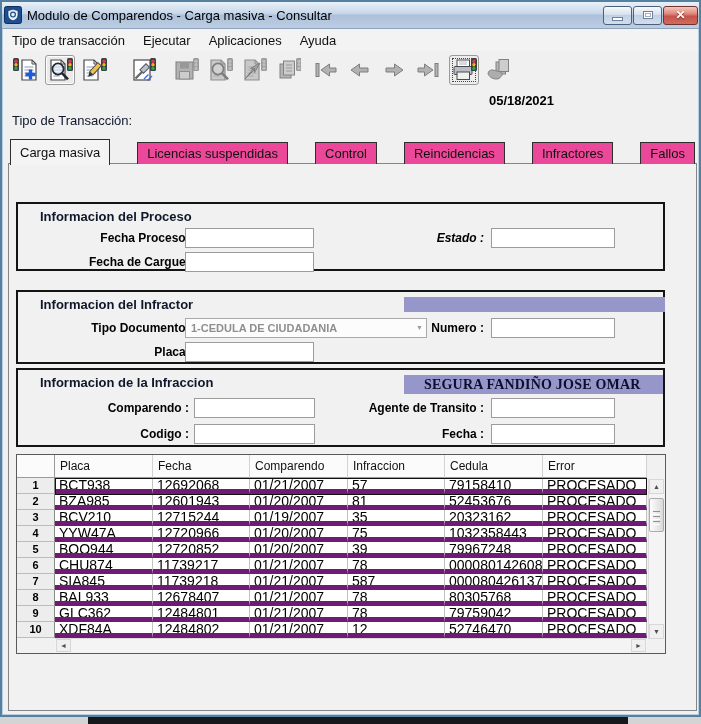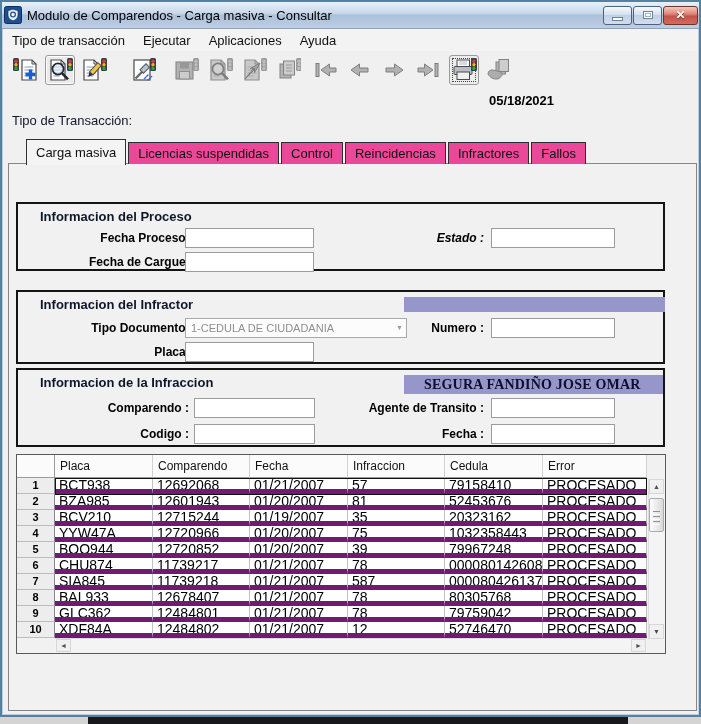--- a/index.html
+++ b/index.html
@@ -48,21 +48,21 @@
     width:30px;height:30px;display:flex;align-items:center;justify-content:center;
     margin-right:4px;border:1px solid transparent;background:transparent;box-sizing:border-box;
   }
   .tbtn svg{width:26px;height:26px;display:block;}
   .tbtn.pressed{border-color:#9a9a9a;border-radius:3px;background:#eaeaea;box-shadow:inset 0 0 0 1px #ffffff;}
   .tbtn.focused{border-color:#9a9a9a;border-radius:3px;background:#ededed;outline:1px dotted #444;outline-offset:-4px;}
   
   .date{position:absolute;left:487px;top:91px;font-size:13px;font-weight:bold;color:#000;}
   .trans-label{position:absolute;left:10px;top:111px;font-size:13px;color:#0f172a;}
   
-  .tabs{position:absolute;left:24px;top:136px;display:flex;align-items:flex-end;z-index:5;height:26px;}
+  .tabs{position:absolute;left:8px;top:136px;display:flex;align-items:flex-end;z-index:5;height:26px;gap:25px;}
   .tab{
     height:21px;line-height:21px;padding:0 9px;background:#ec4899;
     border:1px solid #2e2e2e;border-bottom:none;margin-right:2px;font-size:13px;color:#111;
     box-sizing:content-box;
   }
   .tab.active{height:25px;line-height:25px;background:#f4f4f4;margin-bottom:-1px;z-index:6;position:relative;}
   .content-frame{
     position:absolute;left:6px;top:161px;width:689px;height:548px;
     border:1px solid #858585;background:#f1f1f1;box-sizing:border-box;
   }
@@ -370,21 +370,21 @@
     <label class="flabel" style="left:366px;width:100px;top:27px;font-style:italic;">Estado :</label>
     <input class="fld" style="left: 473px; top: 24px; width: 124px;" value="">
     <label class="flabel" style="left:30px;width:145px;top:51px;">Fecha de Cargue :</label>
     <input class="fld" style="left: 167px; top: 48px; width: 129px;" value="">
   </div>
 
   <div class="gbox" id="box-infractor">
     <div class="gbox-title">Informacion del Infractor</div>
     <div class="pbar" id="infractor-bar" style="left:386px;top:5px;width:261px;height:15px;"></div>
     <label class="flabel" style="left:30px;width:145px;top:29px;">Tipo Documento :</label>
-    <div class="ddl" style="left:167px;top:26px;width:222px;">
+    <div class="ddl" style="left:167px;top:26px;width:242px;font-weight:bold;">
       <span>1-CEDULA DE CIUDADANIA</span>
       <span class="arr">▼</span>
     </div>
     <label class="flabel" style="left:366px;width:100px;top:29px;">Numero :</label>
     <input class="fld" style="left: 473px; top: 26px; width: 124px;" value="">
     <label class="flabel" style="left:30px;width:145px;top:53px;">Placa :</label>
     <input class="fld" style="left: 167px; top: 50px; width: 129px;" value="">
   </div>
 
   <div class="gbox" id="box-infraccion">
@@ -397,22 +397,22 @@
     <label class="flabel" style="left:30px;width:141px;top:57px;">Codigo :</label>
     <input class="fld" style="left: 176px; top: 54px; width: 121px;" value="">
     <label class="flabel" style="left:330px;width:136px;top:57px;">Fecha :</label>
     <input class="fld" style="left: 473px; top: 54px; width: 124px;" value="">
   </div>
 
   <div class="tablewrap">
     <div id="tgrid">
         <div class="th corner"></div>
         <div class="th">Placa</div>
+        <div class="th">Fecha</div>
         <div class="th">Comparendo</div>
-        <div class="th">Fecha</div>
         <div class="th">Infraccion</div>
         <div class="th">Cedula</div>
         <div class="th">Error</div>
         <div class="tnum">1</div>
         <div class="td">BCT938</div>
         <div class="td">12692068</div>
         <div class="td">01/21/2007</div>
         <div class="td">57</div>
         <div class="td">79158410</div>
         <div class="td">PROCESADO</div>

